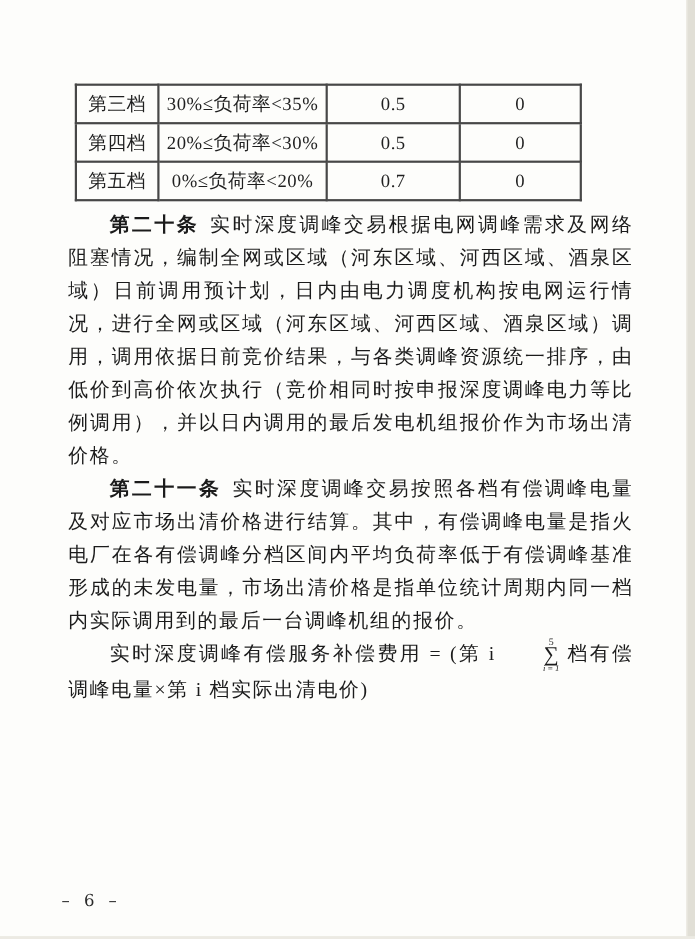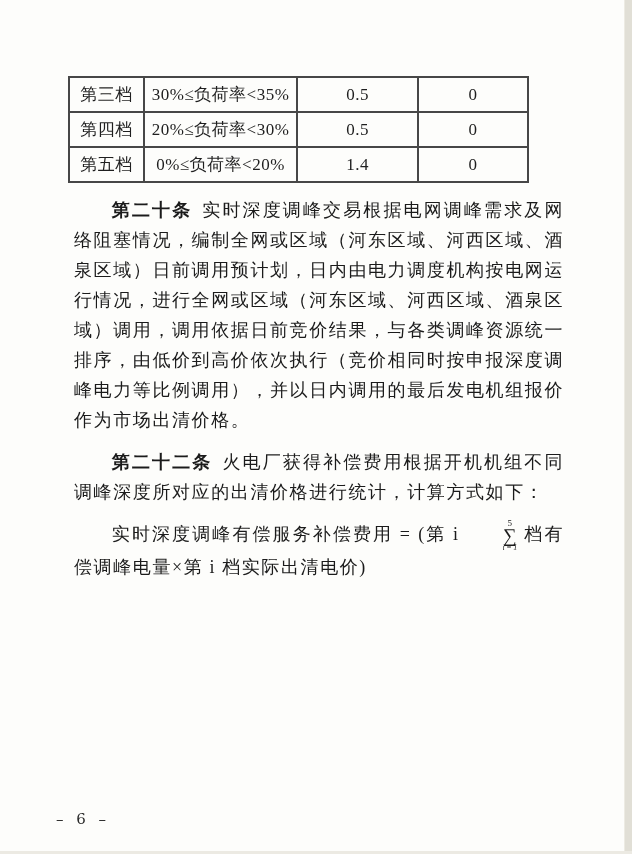--- a/index.html
+++ b/index.html
@@ -52,21 +52,21 @@
     padding: 0;
     overflow: hidden;
     white-space: nowrap;
   }
   .col-tier  { width: 73px; }
   .col-range { width: 151px; }
   .col-val   { width: 119px; }
   .col-extra { width: 108px; }
 
   p.para {
-    margin: 12px;
+    margin: 0;
     font-size: 18px;
     line-height: 30px;
     letter-spacing: 1.6px;
     text-align: justify;
     text-indent: 2.1em;
     color: #1b1b1b;
   }
   .article-label {
     font-weight: bold;
     margin-right: 10px;
@@ -111,30 +111,30 @@
         </tr>
         <tr>
           <td class="col-tier">第四档</td>
           <td class="col-range">20%≤负荷率&lt;30%</td>
           <td class="col-val">0.5</td>
           <td class="col-extra">0</td>
         </tr>
         <tr>
           <td class="col-tier">第五档</td>
           <td class="col-range">0%≤负荷率&lt;20%</td>
-          <td class="col-val">1.4</td>
+          <td class="col-val">0.7</td>
           <td class="col-extra">0</td>
         </tr>
       </tbody>
     </table>
 
     <p class="para"><b class="article-label">第二十条</b><span>实时深度调峰交易根据电网调峰需求及网络阻塞情况，编制全网或区域（河东区域、河西区域、酒泉区域）日前调用预计划，日内由电力调度机构按电网运行情况，进行全网或区域（河东区域、河西区域、酒泉区域）调用，调用依据日前竞价结果，与各类调峰资源统一排序，由低价到高价依次执行（竞价相同时按申报深度调峰电力等比例调用），并以日内调用的最后发电机组报价作为市场出清价格。</span></p>
 
+    <p class="para"><b class="article-label">第二十一条</b><span>实时深度调峰交易按照各档有偿调峰电量及对应市场出清价格进行结算。其中，有偿调峰电量是指火电厂在各有偿调峰分档区间内平均负荷率低于有偿调峰基准形成的未发电量，市场出清价格是指单位统计周期内同一档内实际调用到的最后一台调峰机组的报价。</span></p>
 
-    <p class="para"><b class="article-label">第二十二条</b><span>火电厂获得补偿费用根据开机机组不同调峰深度所对应的出清价格进行统计，计算方式如下：</span></p>
 
     <p class="para"><span>实时深度调峰有偿服务补偿费用 = (第 i</span><span class="sum-wrap">
           <span class="sum-upper">5</span>
           <span class="sum-symbol">∑</span>
           <span class="sum-lower">i=1</span>
         </span><span>档有偿调峰电量×第 i 档实际出清电价)</span></p>
 
 
   </div>
 

